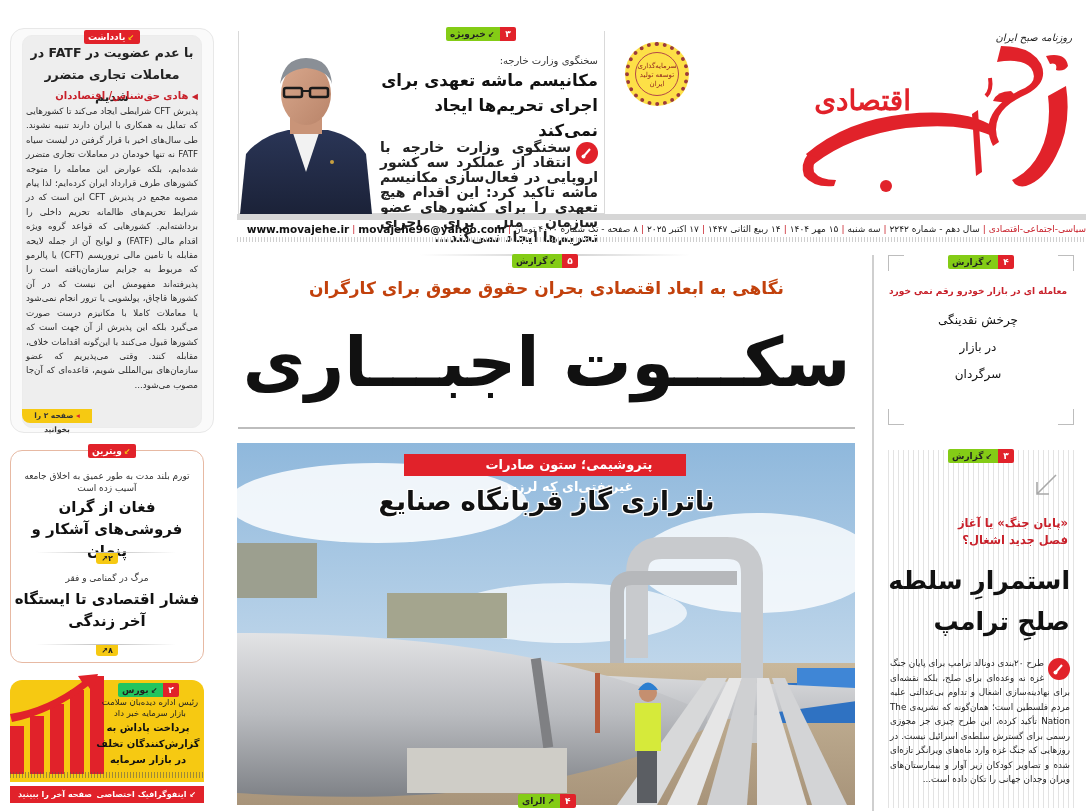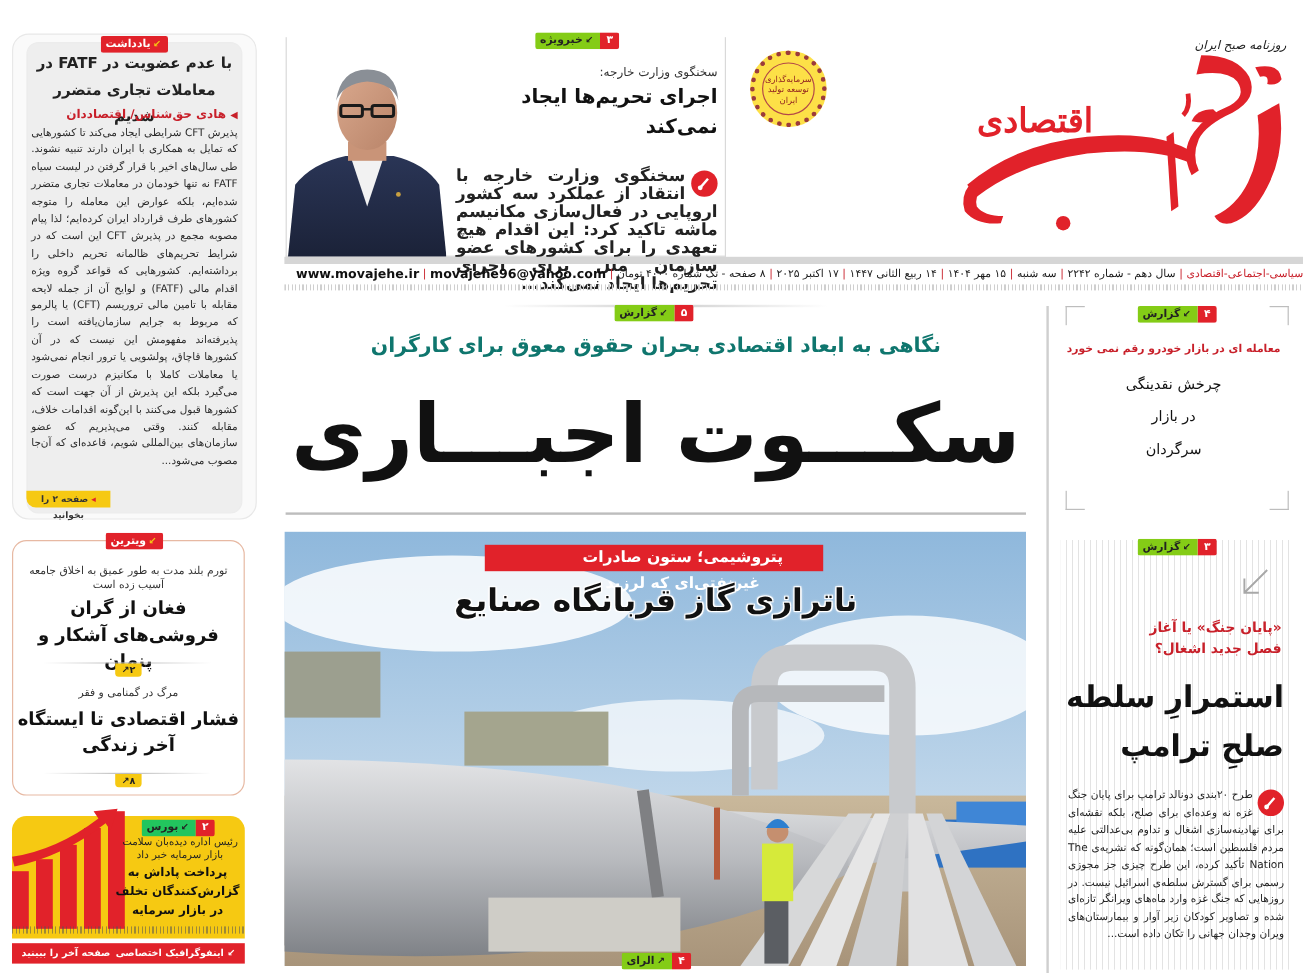--- a/index.html
+++ b/index.html
@@ -53,21 +53,21 @@
   .pagetag { width: 22px; height: 11px; background: #f6c912; font-size: 8px; font-weight: bold; line-height: 11px; text-align: center; color: #222; border-radius: 0 0 3px 3px; }
 
   .bourse { top: 680px; left: 10px; width: 194px; height: 102px; background: #f6c912; border-radius: 12px 12px 0 0; overflow: hidden; }
   .bourse-dots { top: 772px; left: 10px; width: 194px; height: 6px; background: repeating-linear-gradient(90deg, #555 0 1px, transparent 1px 3px); opacity: .55; }
   .bourse-kicker { top: 697px; left: 100px; width: 100px; text-align: center; font-size: 8.5px; line-height: 11px; color: #222; }
   .bourse-title { top: 720px; left: 94px; width: 108px; text-align: center; font-size: 10px; font-weight: bold; line-height: 16px; color: #111; }
   .info-bar { top: 786px; left: 10px; width: 194px; height: 17px; background: #e1222a; color: #fff; font-size: 8px; font-weight: bold; display: flex; justify-content: space-between; align-items: center; padding: 0 8px; }
 
   
   .center-rule { top: 254px; left: 420px; width: 270px; height: 2px; background: linear-gradient(90deg, transparent, #cfcfcf, transparent); }
-  .lead-kicker { top: 278px; left: 238px; width: 617px; text-align: center; font-size: 17px; font-weight: bold; color: #0f766e; }
+  .lead-kicker { top: 278px; left: 238px; width: 617px; text-align: center; font-size: 17px; font-weight: bold; color: #c2410c; }
   .lead-title { top: 318px; left: 238px; width: 617px; text-align: center; font-size: 68px; font-weight: bold; color: #111; letter-spacing: 2px; line-height: 90px; font-family: "DejaVu Sans", sans-serif; }
   .lead-underline { top: 427px; left: 238px; width: 617px; height: 2px; background: #bdbdbd; }
 
   .photo { top: 443px; left: 237px; width: 618px; height: 362px; overflow: hidden; }
   .photo-sup { top: 454px; left: 404px; width: 282px; height: 22px; background: #e1222a; color: #fff; font-size: 13px; font-weight: bold; text-align: center; line-height: 22px; padding-left: 48px; }
   .photo-title { top: 486px; left: 238px; width: 617px; text-align: center; font-size: 26px; font-weight: bold; color: #111; text-shadow: 0 0 3px #fff, 0 0 3px #fff, 1px 1px 0 #fff, -1px -1px 0 #fff, 1px -1px 0 #fff, -1px 1px 0 #fff; }
 
   
   .r-vrule { top: 255px; left: 872px; width: 2px; height: 556px; background: #cfcfcf; }
   .r-box1 { top: 255px; left: 888px; width: 186px; height: 170px; }
@@ -131,20 +131,21 @@
   <ellipse cx="66" cy="50" rx="25" ry="31" fill="url(#face)"></ellipse>
   <path d="M40 40 Q44 14 66 14 Q90 14 92 40 Q88 26 66 24 Q46 26 40 40 Z" fill="#8a8f96"></path>
   <rect x="44" y="44" width="18" height="9" rx="2" fill="none" stroke="#1a1a1a" stroke-width="2.5"></rect>
   <rect x="70" y="44" width="18" height="9" rx="2" fill="none" stroke="#1a1a1a" stroke-width="2.5"></rect>
   <line x1="62" y1="47" x2="70" y2="47" stroke="#1a1a1a" stroke-width="2"></line>
   <circle cx="92" cy="118" r="2" fill="#c8a040"></circle>
 </svg>
 
 <div class="abs top-kicker">سخنگوی وزارت خارجه:</div>
 <div class="abs top-title">
+  <div>مکانیسم ماشه تعهدی برای</div>
   <div>اجرای تحریم‌ها ایجاد نمی‌کند</div>
 </div>
 <div class="abs top-body">
   <span class="icon-circle">
     <svg width="14" height="14" viewBox="0 0 14 14">
         <path d="M3 11 L10 3" stroke="#fff" stroke-width="2"></path>
         <circle cx="3.5" cy="10.5" r="2" fill="#fff"></circle>
       </svg>
   </span>
   <span>سخنگوی وزارت خارجه با انتقاد از عملکرد سه کشور اروپایی در فعال‌سازی مکانیسم ماشه تاکید کرد: این اقدام هیچ تعهدی را برای کشورهای عضو سازمان ملل برای اجرای تحریم‌ها ایجاد نمی‌کند...</span>

